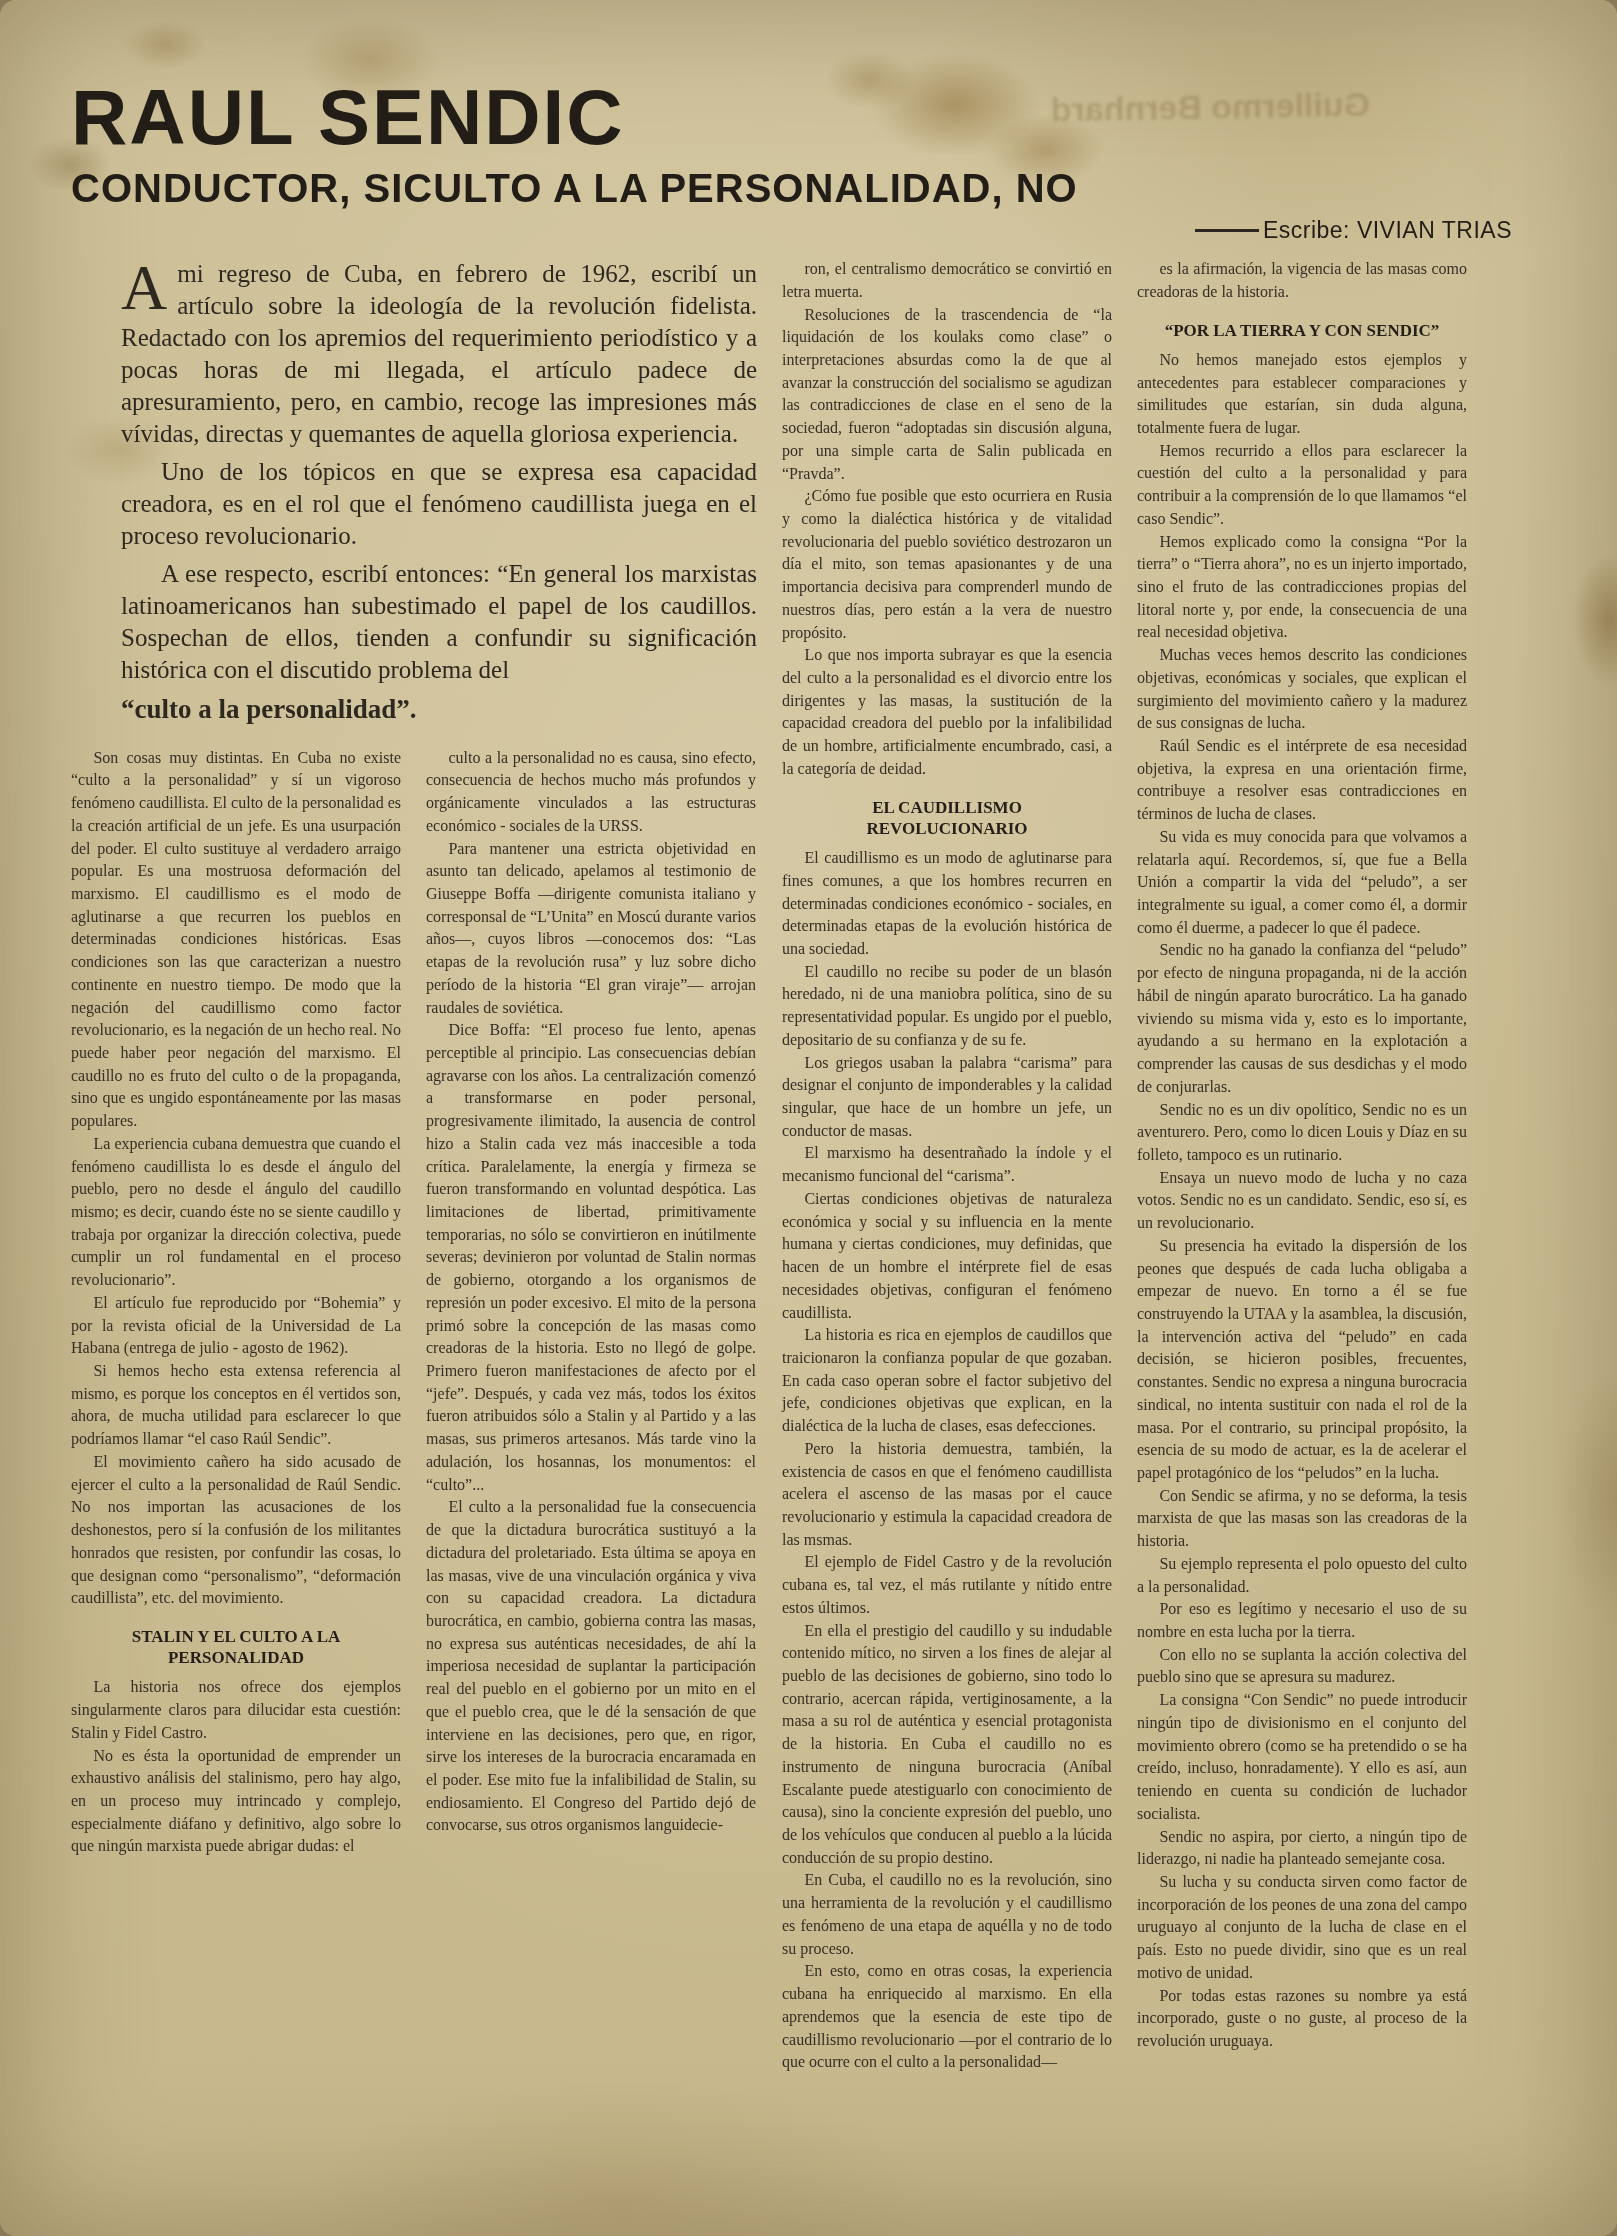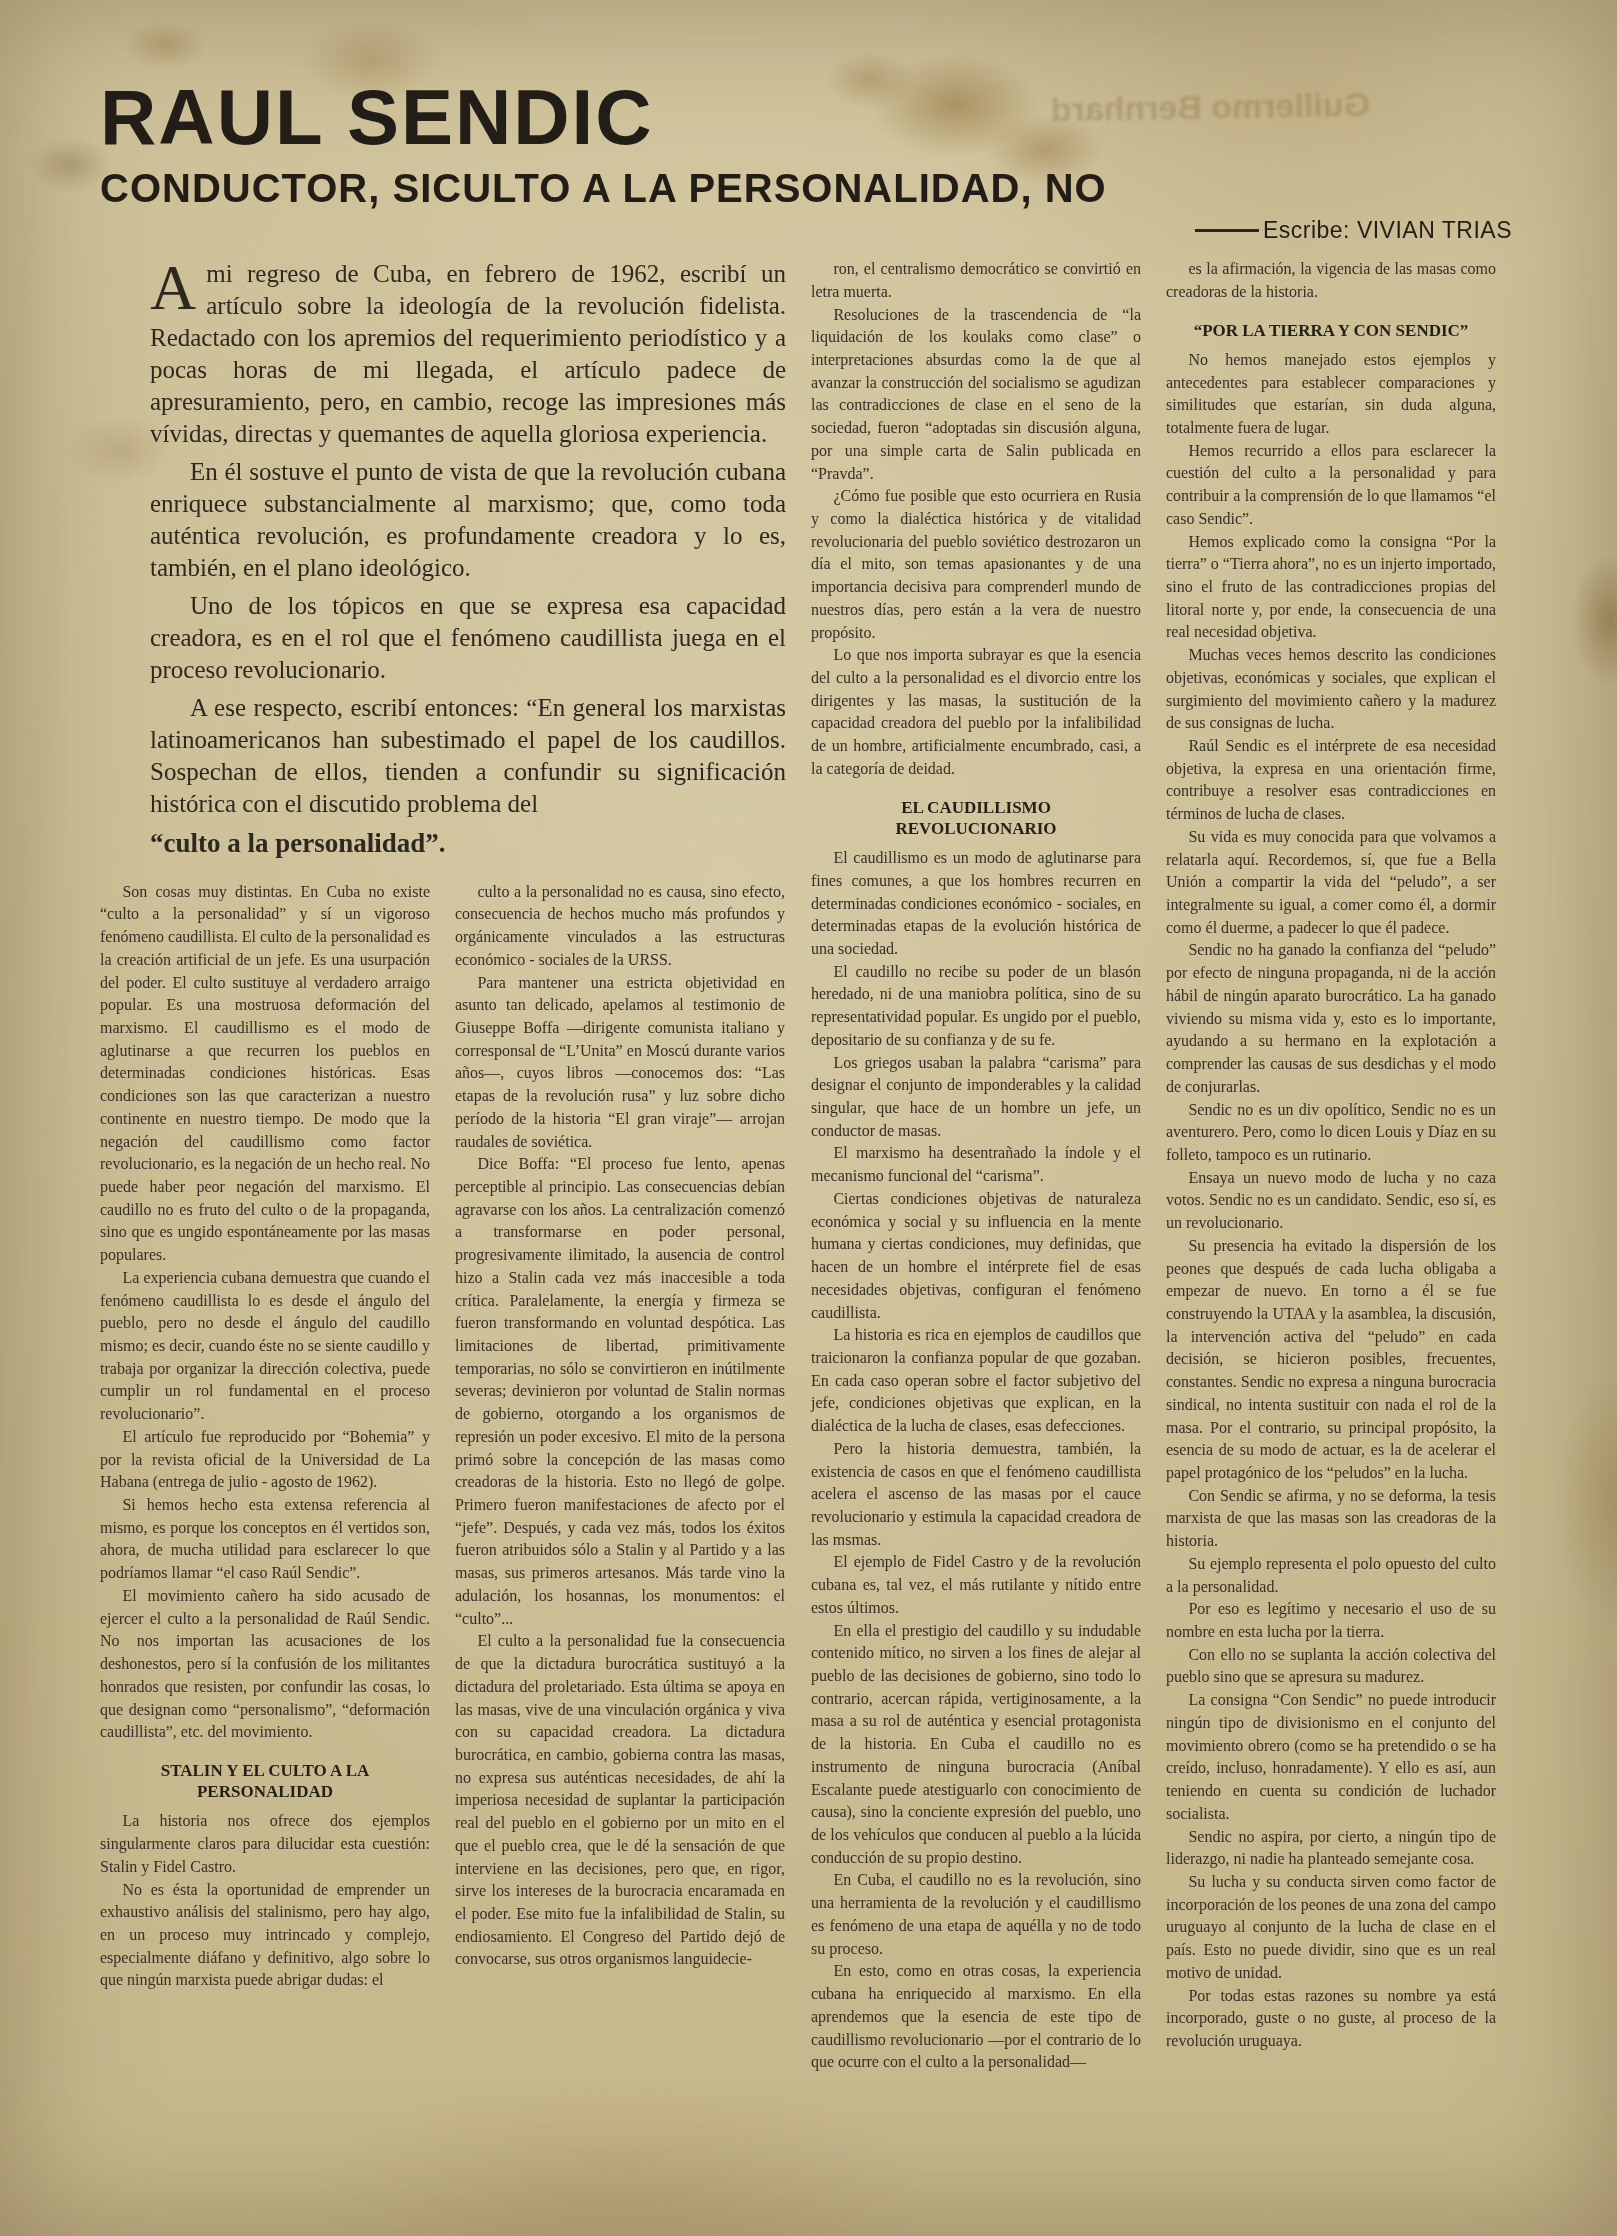--- a/index.html
+++ b/index.html
@@ -1,39 +1,40 @@
 <!DOCTYPE html>
 <html lang="es"><head>
 <meta charset="utf-8">
 <style>
   html,body{margin:0;padding:0;background:#8a7a58;}
   .page{
     position:relative;
     width:1617px;height:2236px;
     box-sizing:border-box;
-    padding:80px 105px 0 100px;
+    padding:80px 105px 0 71px;
     overflow:hidden;
     font-family:"Liberation Serif", serif;
     color:#352f26;
     background-color:#ccbd94;
     background-image:
       radial-gradient(ellipse 130px 80px at 955px 105px, rgba(130,95,35,0.45), transparent 65%),
       radial-gradient(ellipse 90px 55px at 1045px 150px, rgba(130,95,35,0.35), transparent 65%),
       radial-gradient(ellipse 70px 45px at 870px 80px, rgba(130,95,35,0.30), transparent 65%),
       radial-gradient(ellipse 100px 60px at 370px 60px, rgba(135,100,45,0.28), transparent 70%),
       radial-gradient(ellipse 60px 35px at 165px 45px, rgba(135,100,45,0.30), transparent 70%),
       radial-gradient(ellipse 55px 95px at 1610px 620px, rgba(120,90,40,0.45), transparent 70%),
       radial-gradient(ellipse 90px 180px at 1617px 1500px, rgba(120,90,40,0.22), transparent 70%),
       radial-gradient(ellipse 80px 50px at 120px 450px, rgba(130,100,50,0.20), transparent 70%),
       radial-gradient(ellipse 60px 40px at 70px 165px, rgba(110,85,40,0.30), transparent 70%),
       radial-gradient(ellipse 500px 280px at 1300px 90px, rgba(140,110,60,0.18), transparent 75%),
       radial-gradient(ellipse 420px 160px at 620px 2200px, rgba(130,100,55,0.16), transparent 75%),
       radial-gradient(ellipse 900px 1400px at 45% 40%, rgba(255,250,235,0.20), transparent 80%),
       linear-gradient(#cfc29a, #c6b78c);
     box-shadow: inset 0 0 140px rgba(95,75,40,0.45);
+    border-radius: 16px;
   }
   
   .main-title{
     margin:0;
     font-family:"Liberation Sans", sans-serif;
     font-weight:bold;
     font-size:78px;
     line-height:0.95;
     letter-spacing:2px;
     color:#221e17;
@@ -124,21 +125,20 @@
     <div class="byline-row">
       <span class="byline-rule"></span>
       <span class="byline">Escribe: VIVIAN TRIAS</span>
     </div>
   </header>
 
   <div class="article-body">
     <div class="half half-left">
       <div class="intro">
           <p class="dropcap ">A mi regreso de Cuba, en febrero de 1962, escribí un artículo sobre la ideología de la revolución fidelista. Redactado con los apremios del requerimiento periodístico y a pocas horas de mi llegada, el artículo padece de apresuramiento, pero, en cambio, recoge las impresiones más vívidas, directas y quemantes de aquella gloriosa experiencia.</p>
-          <p class="">En él sostuve el punto de vista de que la revolución cubana enriquece substancialmente al marxismo; que, como toda auténtica revolución, es profundamente creadora y lo es, también, en el plano ideológico.</p>
           <p class="">Uno de los tópicos en que se expresa esa capacidad creadora, es en el rol que el fenómeno caudillista juega en el proceso revolucionario.</p>
           <p class="">A ese respecto, escribí entonces: “En general los marxistas latinoamericanos han subestimado el papel de los caudillos. Sospechan de ellos, tienden a confundir su significación histórica con el discutido problema del</p>
           <p class="bold-line ">“culto a la personalidad”.</p>
         </div>
       <div class="two-cols">
         <div class="col">
             <p class="">Son cosas muy distintas. En Cuba no existe “culto a la personalidad” y sí un vigoroso fenómeno caudillista. El culto de la personalidad es la creación artificial de un jefe. Es una usurpación del poder. El culto sustituye al verdadero arraigo popular. Es una mostruosa deformación del marxismo. El caudillismo es el modo de aglutinarse a que recurren los pueblos en determinadas condiciones históricas. Esas condiciones son las que caracterizan a nuestro continente en nuestro tiempo. De modo que la negación del caudillismo como factor revolucionario, es la negación de un hecho real. No puede haber peor negación del marxismo. El caudillo no es fruto del culto o de la propaganda, sino que es ungido espontáneamente por las masas populares.</p>
             <p class="">La experiencia cubana demuestra que cuando el fenómeno caudillista lo es desde el ángulo del pueblo, pero no desde el ángulo del caudillo mismo; es decir, cuando éste no se siente caudillo y trabaja por organizar la dirección colectiva, puede cumplir un rol fundamental en el proceso revolucionario”.</p>
             <p class="">El artículo fue reproducido por “Bohemia” y por la revista oficial de la Universidad de La Habana (entrega de julio - agosto de 1962).</p>
             <p class="">Si hemos hecho esta extensa referencia al mismo, es porque los conceptos en él vertidos son, ahora, de mucha utilidad para esclarecer lo que podríamos llamar “el caso Raúl Sendic”.</p>

